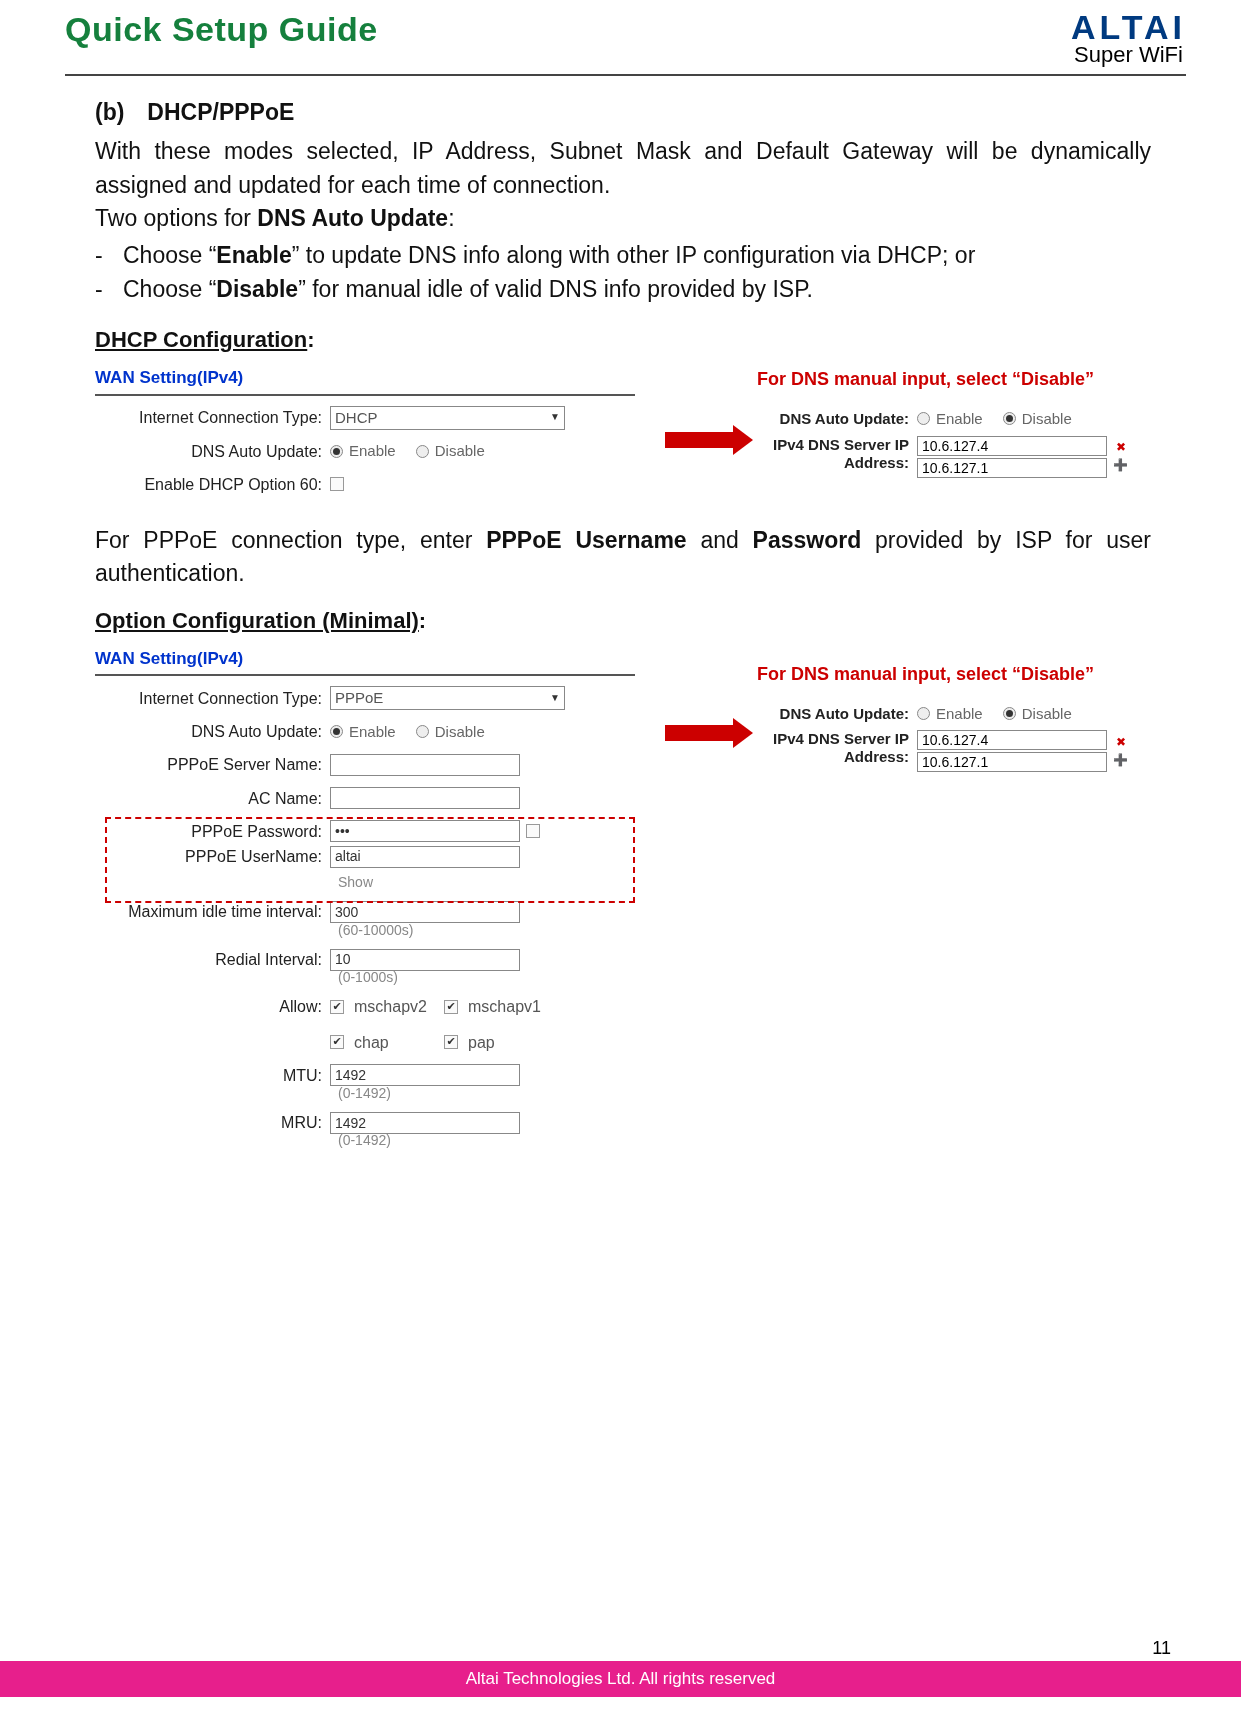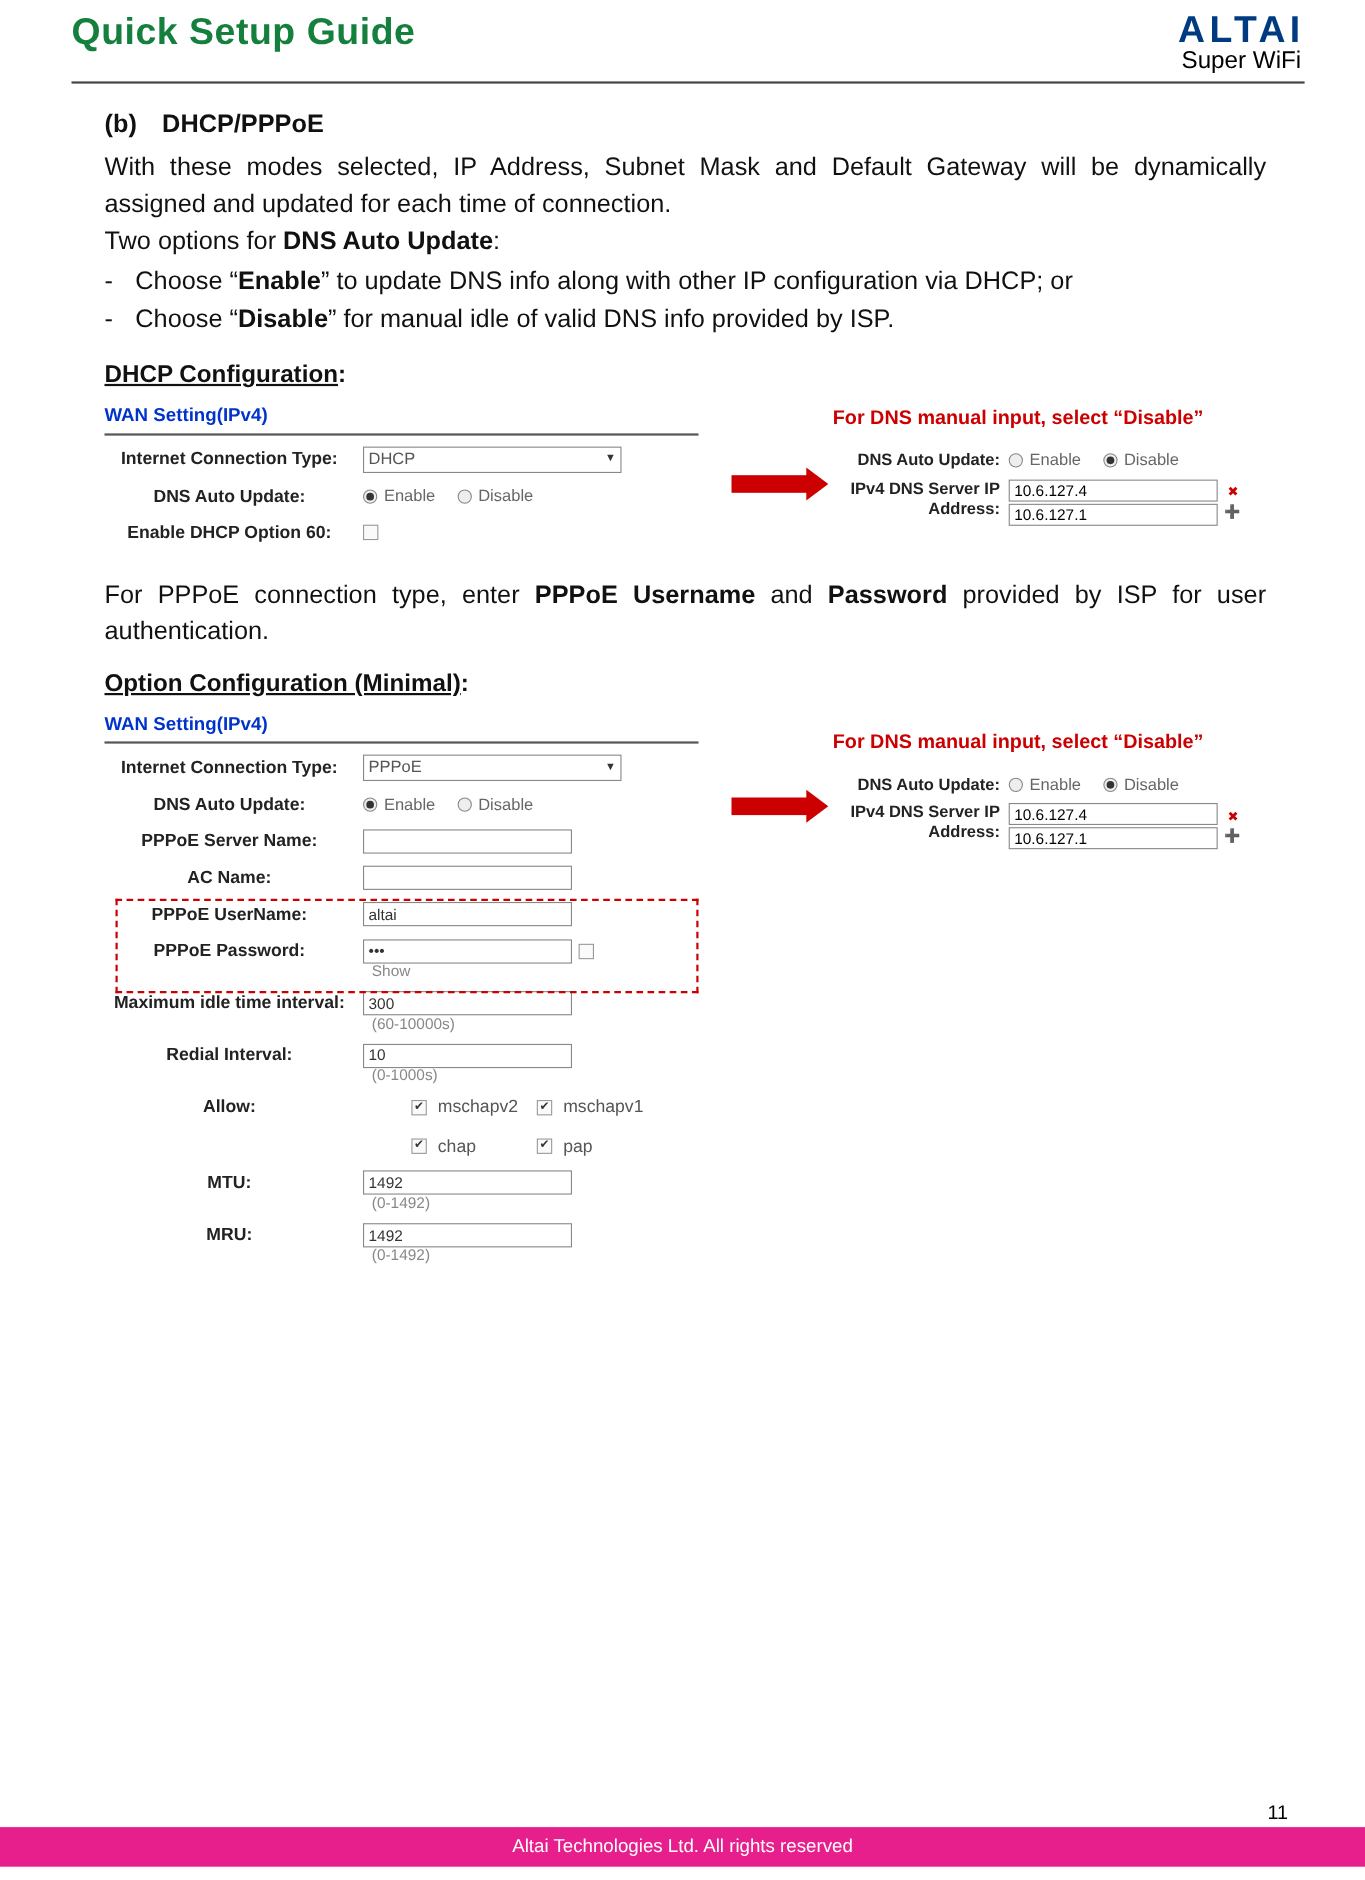--- a/index.html
+++ b/index.html
@@ -66,21 +66,21 @@
   .wan-title {
     color: #0033CC;
     font-weight: bold;
     font-size: 17px;
     border-bottom: 2px solid #555;
     padding-bottom: 3px;
     margin-bottom: 10px;
     width: 540px;
   }
   .frow { display: flex; align-items: center; margin-bottom: 10px; font-size: 16px; }
-  .flabel { width: 235px; text-align: center; padding-right: 8px; font-weight: bold; color: #222; }
+  .flabel { width: 235px; text-align: right; padding-right: 8px; font-weight: normal; color: #222; }
   .fctrl { flex: 1; display: flex; align-items: center; gap: 6px; color: #555; }
   .select {
     width: 235px; height: 24px; border: 1px solid #888;
     font-size: 15px; padding: 0 4px; background: #fff;
     display: inline-flex; align-items: center; justify-content: space-between;
   }
   .select-caret { font-size: 10px; color: #333; }
   .radio-dot {
     width: 13px; height: 13px; border-radius: 50%;
     border: 1px solid #888; display: inline-flex;
@@ -281,54 +281,54 @@
         <div class="fctrl">
             <div class="tinput"></div>
           </div>
       </div>
       <div class="frow">
         <div class="flabel">AC Name:</div>
         <div class="fctrl">
             <div class="tinput"></div>
           </div>
       </div>
-      <div class="frow">
-        <div class="flabel">PPPoE UserName:</div>
-        <div class="fctrl">
-            <div class="tinput">altai</div>
-          </div>
-      </div>
       <div class="frow" style="margin-bottom:2px;">
         <div class="flabel">PPPoE Password:</div>
         <div class="fctrl">
           <div class="tinput">•••</div>
           <span class="chkbox"></span>
         </div>
       </div>
+      <div class="frow">
+        <div class="flabel">PPPoE UserName:</div>
+        <div class="fctrl">
+            <div class="tinput">altai</div>
+          </div>
+      </div>
       <div class="hint">Show</div>
 
       <div class="dashed-box" style="left:10px; top:170px; width:530px; height:86px;"></div>
 
       <div class="frow" style="margin-bottom:2px;">
         <div class="flabel">Maximum idle time interval:</div>
         <div class="fctrl">
             <div class="tinput">300</div>
           </div>
       </div>
       <div class="hint">(60-10000s)</div>
 
       <div class="frow" style="margin-bottom:2px;">
         <div class="flabel">Redial Interval:</div>
         <div class="fctrl">
             <div class="tinput">10</div>
           </div>
       </div>
       <div class="hint">(0-1000s)</div>
 
-      <div class="frow" style="align-items:flex-start;gap:44px;">
+      <div class="frow" style="align-items:flex-start;">
         <div class="flabel">Allow:</div>
         <div class="fctrl" style="flex-wrap:wrap; gap:6px 10px; width:260px;">
           <span class="chkbox checked"></span>
           <span style="width:80px;">mschapv2</span>
           <span class="chkbox checked"></span>
           <span>mschapv1</span>
           <span style="flex-basis:100%; height:0;"></span>
           <span class="chkbox checked"></span>
           <span style="width:80px;">chap</span>
           <span class="chkbox checked"></span>

